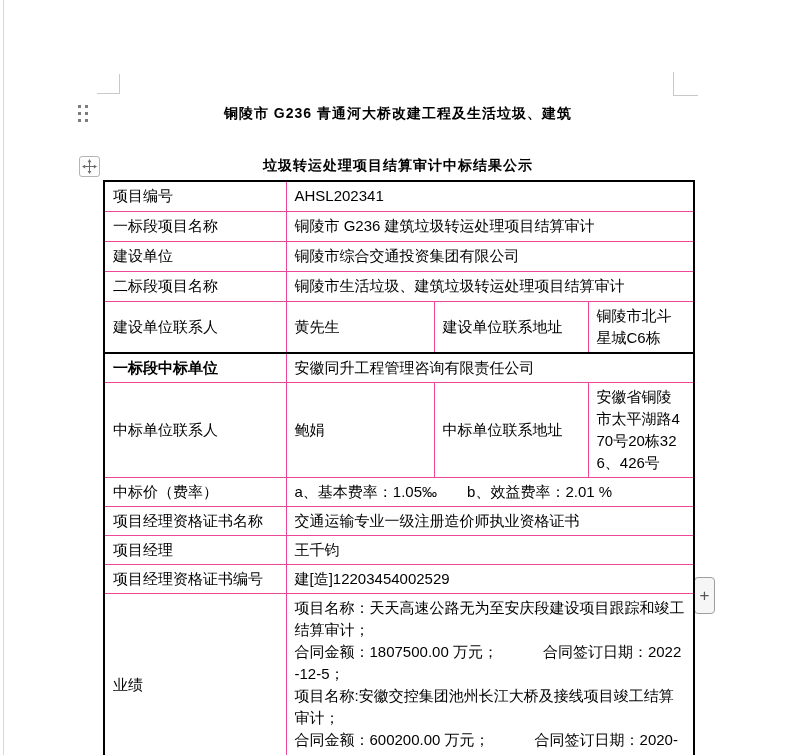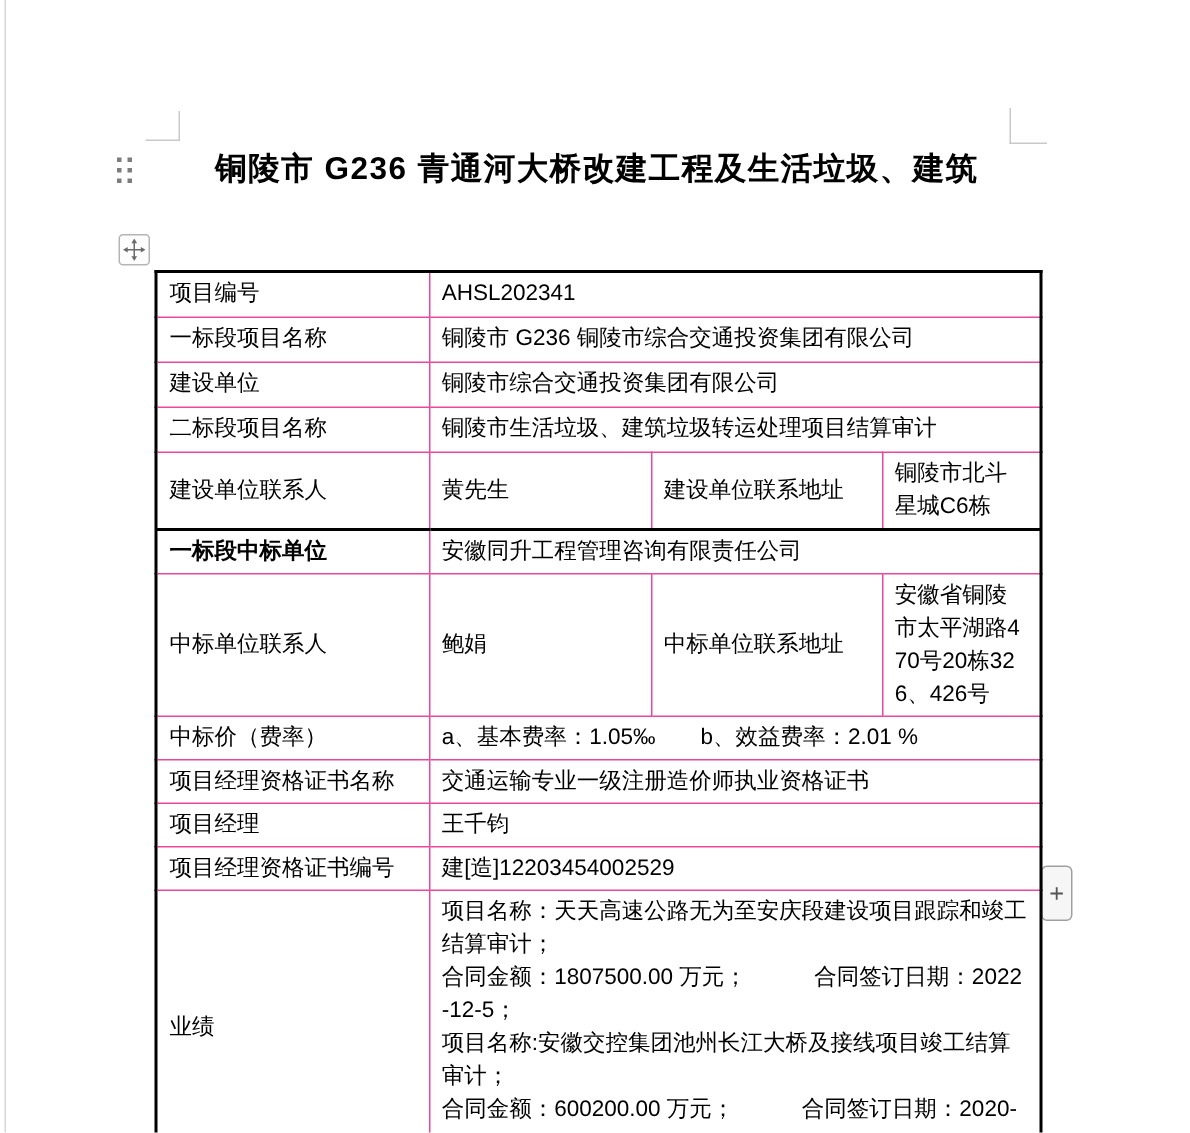--- a/index.html
+++ b/index.html
@@ -46,21 +46,21 @@
   
   .plus-btn {
     position: absolute; left: 694px; top: 577px; width: 21px; height: 37px;
     background: #f6f6f6; border: 1px solid #9f9f9f; border-radius: 4px;
     box-sizing: border-box; display: flex; align-items: center; justify-content: center;
     font-size: 17px; color: #555; cursor: pointer; line-height: 1;
   }
 
   .doc-title {
     position: absolute; left: 103px; top: 87px; width: 590px;
-    text-align: center; font-weight: bold; font-size: 21px;
+    text-align: center; font-weight: bold; font-size: 14px;
     line-height: 52px; letter-spacing: 1px; white-space: nowrap;
   }
 
   table.doc-table {
     position: absolute; left: 103px; top: 180px; width: 590px;
     border-collapse: collapse; table-layout: fixed;
     font-size: 15px; line-height: 22px;
   }
   table.doc-table td {
     border: 1px solid #ec4899;
@@ -108,37 +108,38 @@
       </g>
     </svg>
   </div>
 
   <div class="plus-btn">
     <span>+</span>
   </div>
 
   <div class="doc-title">
     <div>铜陵市 G236 青通河大桥改建工程及生活垃圾、建筑</div>
+    <div>垃圾转运处理项目结算审计中标结果公示</div>
   </div>
 
   <table class="doc-table">
     <colgroup>
       <col style="width:182px">
         <col style="width:148px">
         <col style="width:154px">
         <col style="width:106px">
     </colgroup>
     <tbody>
       <tr style="height:30px">
         <td class="lbl">项目编号</td>
         <td colspan="3">AHSL202341</td>
       </tr>
       <tr style="height:30px">
         <td class="lbl">一标段项目名称</td>
-        <td colspan="3">铜陵市 G236 铜陵市综合交通投资集团有限公司</td>
+        <td colspan="3">铜陵市 G236 建筑垃圾转运处理项目结算审计</td>
       </tr>
       <tr style="height:30px">
         <td class="lbl">建设单位</td>
         <td colspan="3">铜陵市综合交通投资集团有限公司</td>
       </tr>
       <tr style="height:30px">
         <td class="lbl">二标段项目名称</td>
         <td colspan="3">铜陵市生活垃圾、建筑垃圾转运处理项目结算审计</td>
       </tr>
       <tr style="height:39px">

